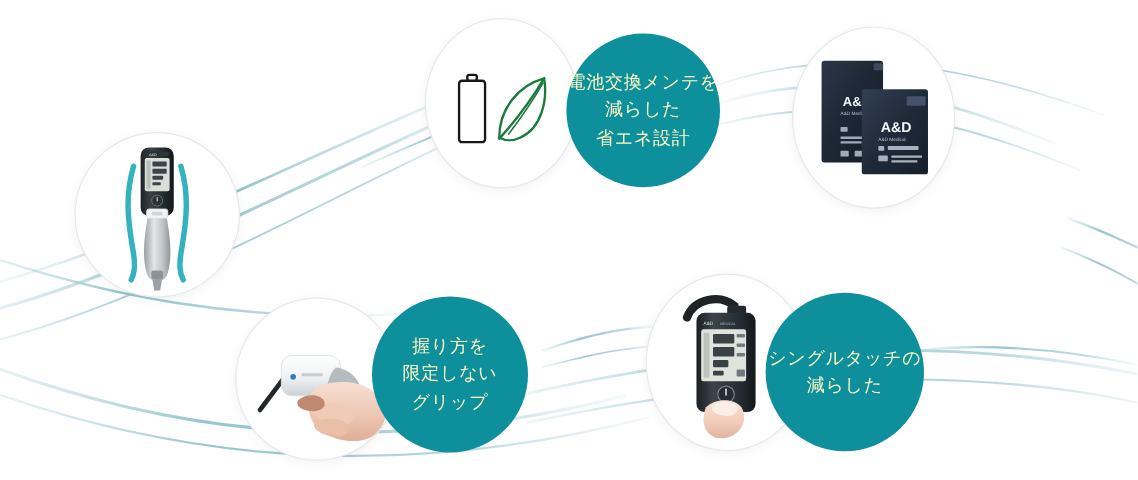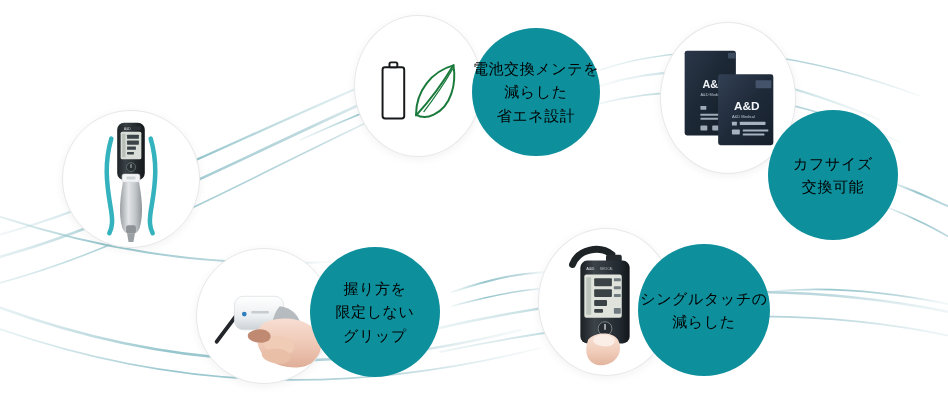--- a/index.html
+++ b/index.html
@@ -33,21 +33,21 @@
 
   
   .bubble.text {
     background: #0e8f9c;
     display: flex;
     align-items: center;
     justify-content: center;
     z-index: 5;
   }
   .bubble.text .label {
-    color: #000000;
+    color: #fef9c3;
     text-align: center;
     font-size: 15px;
     line-height: 1.55;
     letter-spacing: 0.6px;
     white-space: pre-line;
     font-weight: 400;
   }
 
   
   .bubble.photo {
@@ -227,24 +227,20 @@
       <g fill="#a6b2c0">
         <rect x="72" y="100" width="5" height="4" rx="0.6"></rect>
         <rect x="80" y="100" width="26" height="3.4" rx="0.6"></rect>
         <rect x="72" y="108" width="8" height="5" rx="0.8"></rect>
         <rect x="83" y="108" width="26" height="2" rx="0.5"></rect>
         <rect x="83" y="112" width="22" height="2" rx="0.5"></rect>
       </g>
     </svg>
   </div>
 
-  <div class="bubble text" id="bub-cuff-size">
-    <span class="label">カフサイズ
-交換可能</span>
-  </div>
 
   <div class="bubble photo" id="bub-grip-photo">
     <svg class="art" viewBox="0 0 136 136">
       <defs>
         <linearGradient id="gSkin" x1="0" y1="0" x2="0" y2="1">
           <stop offset="0%" stop-color="#f7ded2"></stop>
           <stop offset="55%" stop-color="#eec7b4"></stop>
           <stop offset="100%" stop-color="#dfae98"></stop>
         </linearGradient>
         <linearGradient id="gWhite" x1="0" y1="0" x2="0" y2="1">

